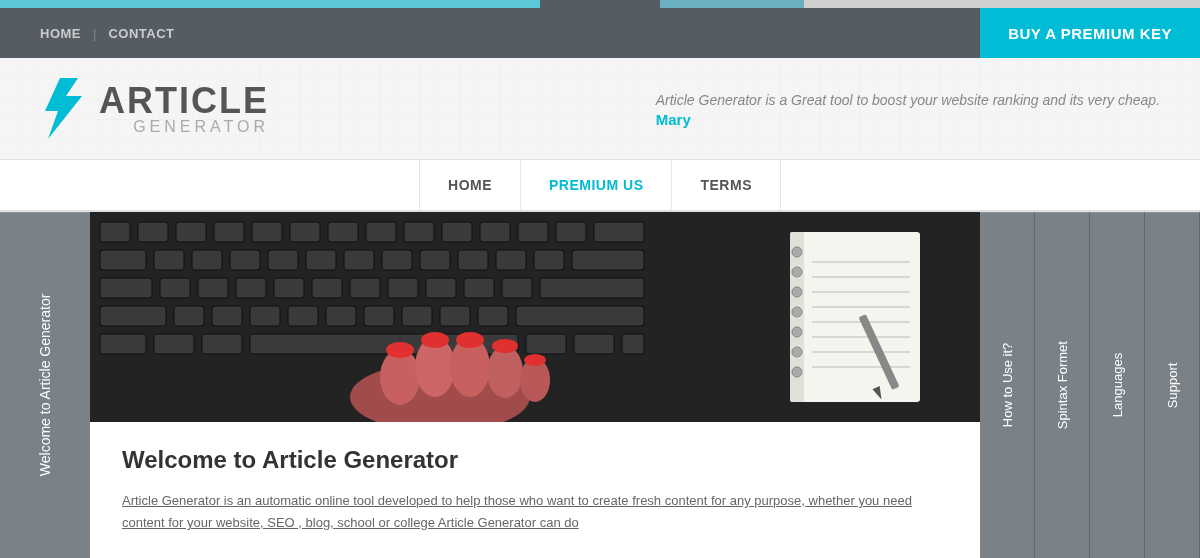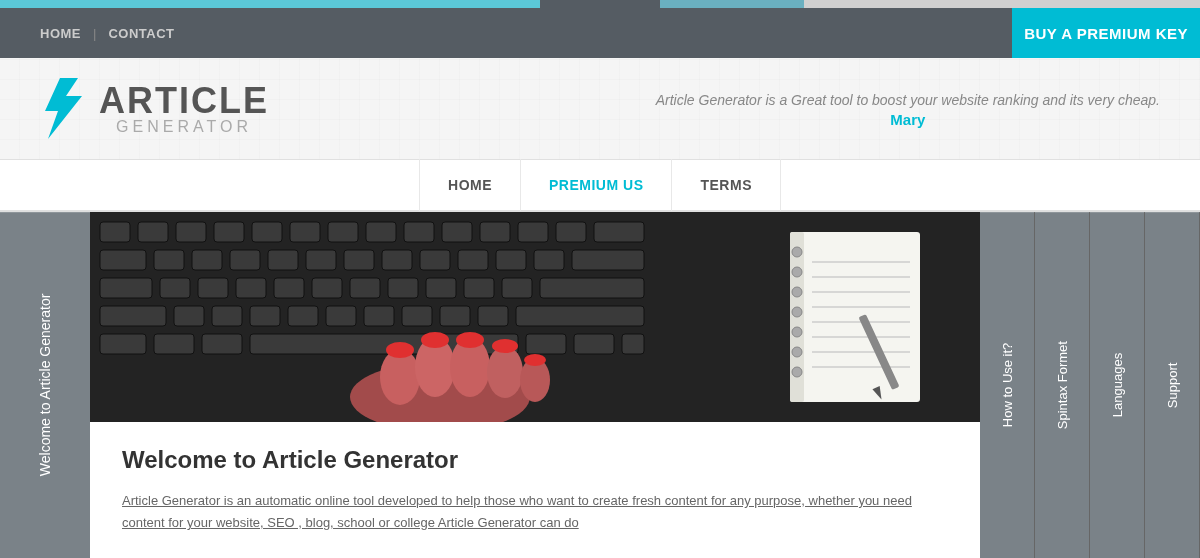--- a/index.html
+++ b/index.html
@@ -30,21 +30,21 @@
     .top-nav-divider {
       color: #888;
       margin: 0 12px;
       font-size: 13px;
     }
     .buy-premium-btn {
       background: #00bcd4;
       color: #fff;
       font-size: 15px;
       font-weight: bold;
-      padding: 0 12px;
+      padding: 0 28px;
       height: 50px;
       border: none;
       cursor: pointer;
       letter-spacing: 0.5px;
       white-space: nowrap;
     }
 
     
     .progress-bar-container {
       height: 8px;
@@ -95,35 +95,36 @@
       gap: 4px;
     }
     .logo-icon {
       width: 55px;
       height: 65px;
     }
     .logo-text {
       display: flex;
       flex-direction: column;
       line-height: 1;
+      align-items: flex-end;
     }
     .logo-article {
       font-size: 36px;
       font-weight: bold;
       color: #555;
       letter-spacing: 2px;
     }
     .logo-generator {
       font-size: 16px;
       color: #aaa;
       letter-spacing: 4px;
       text-align: center;
     }
     .header-right {
-      text-align: center;
+      text-align: left;
       max-width: 550px;
     }
     .header-tagline {
       font-size: 14px;
       color: #888;
       font-style: italic;
       line-height: 1.6;
     }
     .header-username {
       color: #00bcd4;

